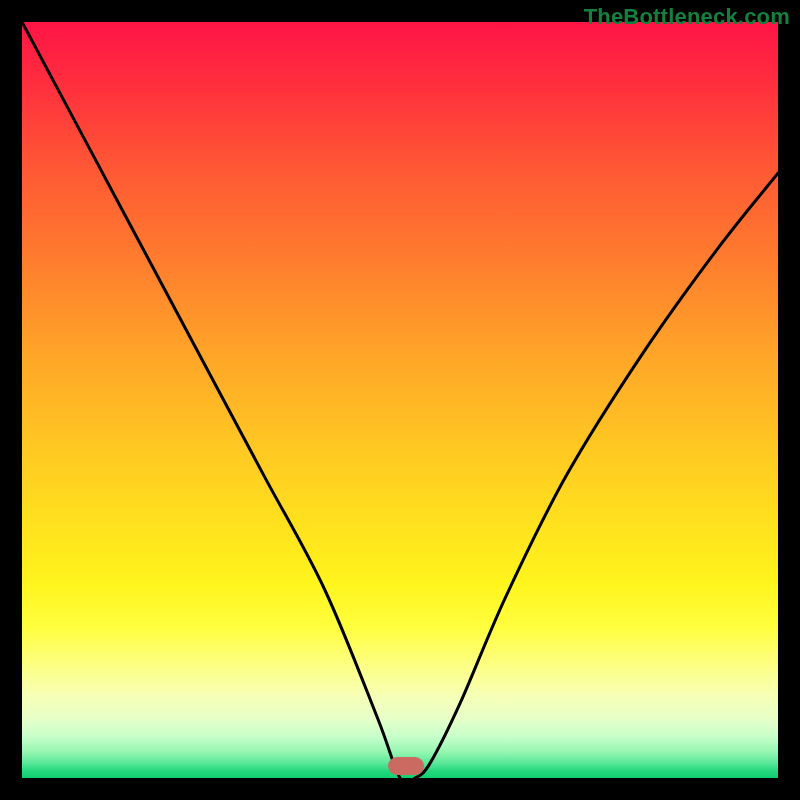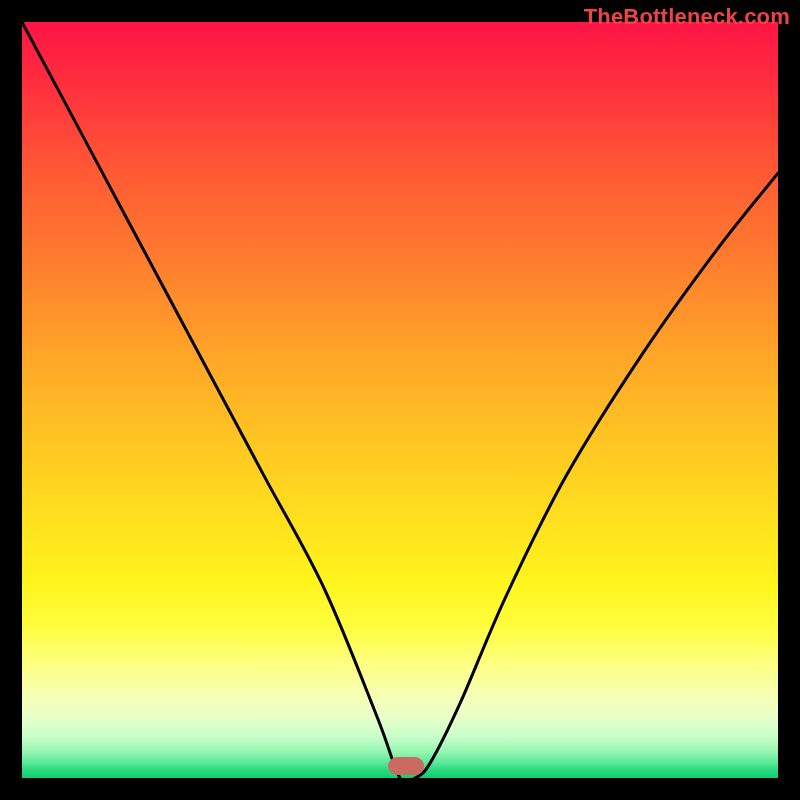--- a/index.html
+++ b/index.html
@@ -14,21 +14,21 @@
   .frame {
     position: relative;
     width: 800px;
     height: 800px;
     background: #000;
   }
   .watermark {
     position: absolute;
     top: 4px;
     right: 10px;
-    color: #ef4444;
+    color: #15803d;
     font-size: 22px;
     font-weight: 600;
     letter-spacing: 0.2px;
     z-index: 50;
   }
   .plot {
     position: absolute;
     left: 22px;
     top: 22px;
     width: 756px;

